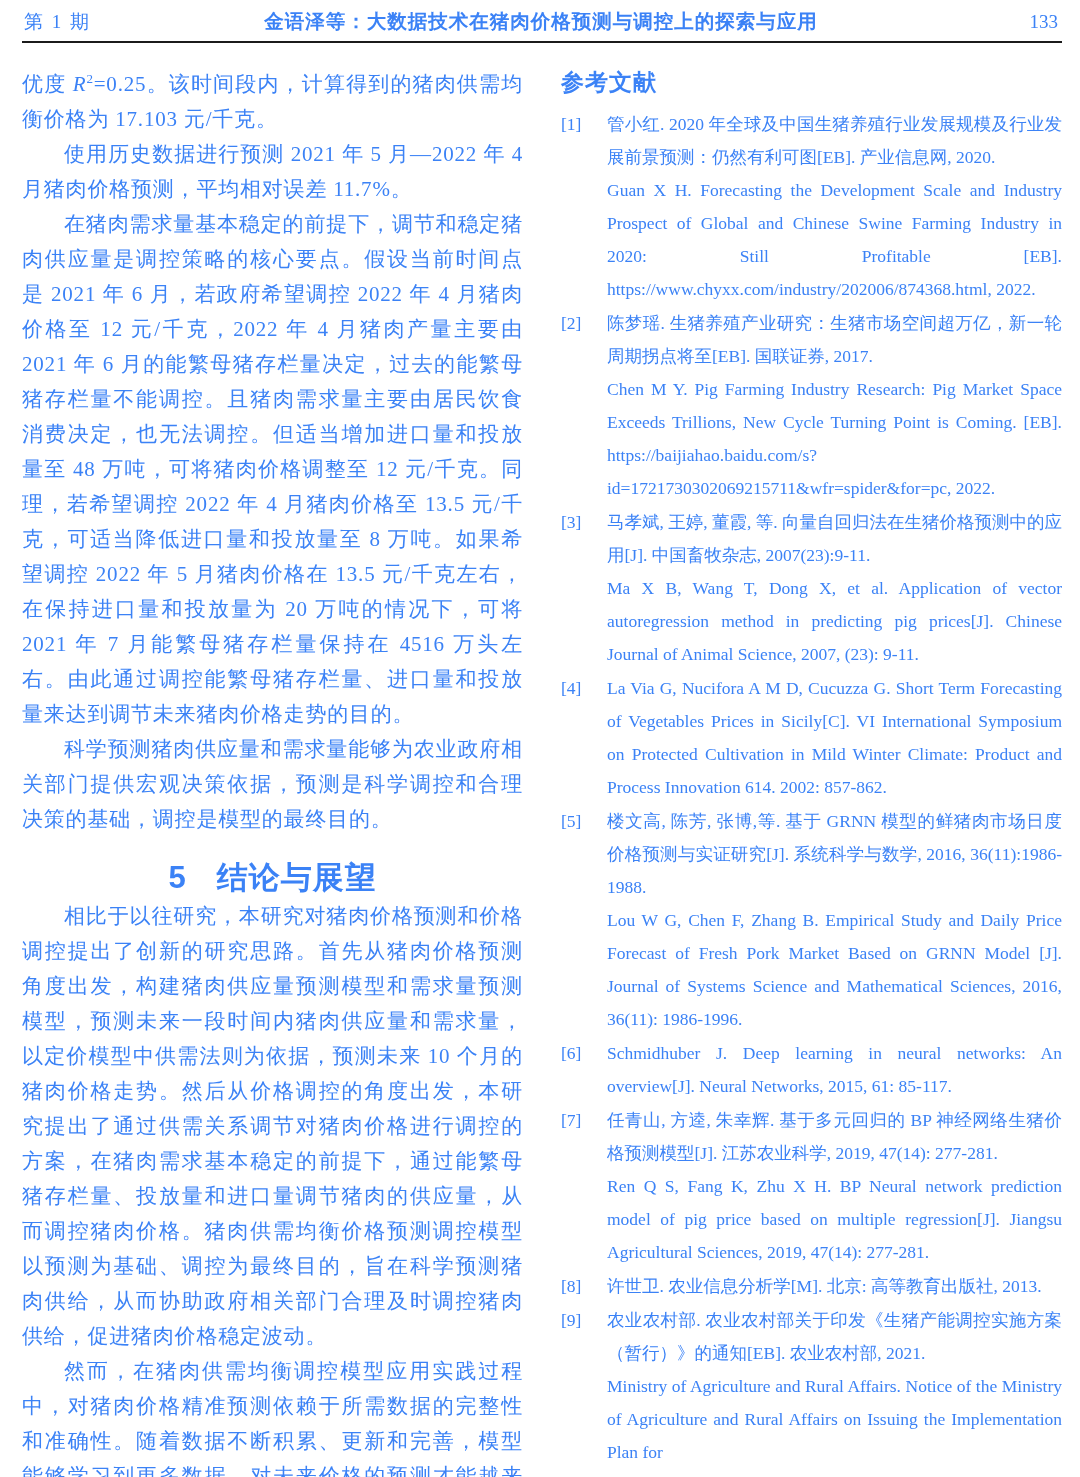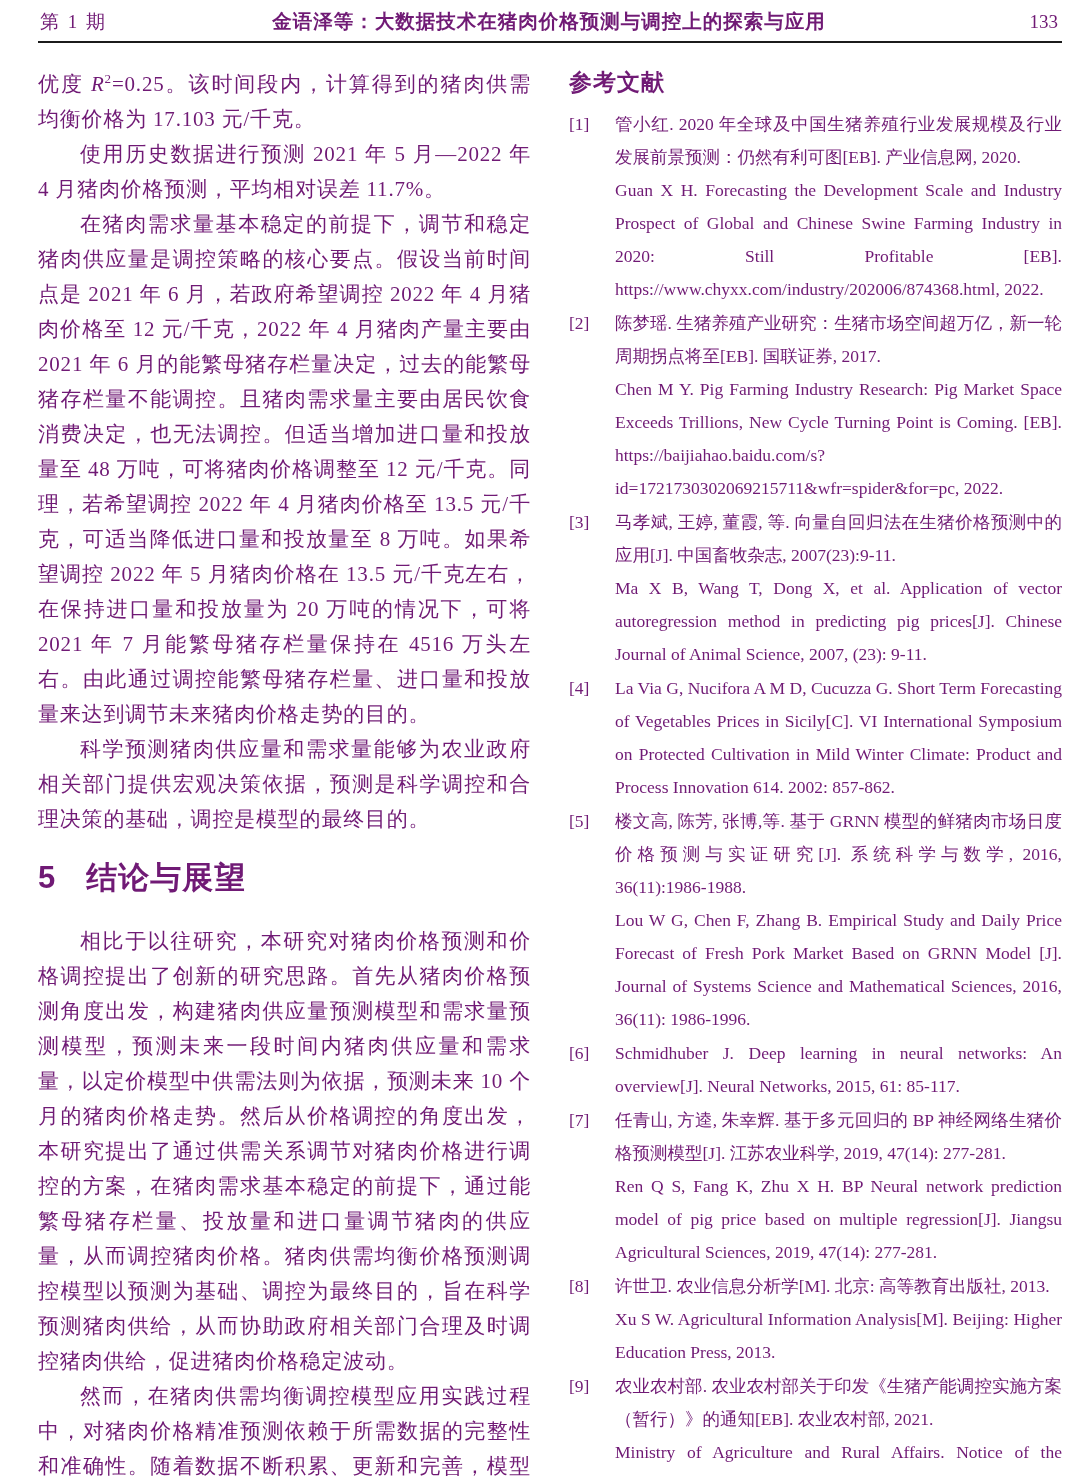--- a/index.html
+++ b/index.html
@@ -5,25 +5,25 @@
   html, body {
     margin: 0;
     padding: 0;
     background: #f3f3f1;
   }
   .page {
     position: relative;
     width: 1080px;
     height: 1477px;
     background: #ffffff;
-    color: #701a75;
+    color: #3b82f6;
     font-family: "Liberation Serif", "DejaVu Serif", serif;
     overflow: hidden;
     box-sizing: border-box;
-    padding: 6px 18px 0 38px;
+    padding: 6px 18px 0 22px;
   }
   
   .running-head {
     display: flex;
     align-items: baseline;
     font-size: 19px;
     padding: 2px 4px 5px 2px;
   }
   .head-issue { width: 150px; letter-spacing: 2px; }
   .head-title {
@@ -53,22 +53,23 @@
     letter-spacing: 0.8px;
   }
   .body-par.no-indent { text-indent: 0; }
   .var { font-style: italic; font-family: "Liberation Serif", serif; }
   sup.exp { font-size: 0.62em; line-height: 0; vertical-align: super; }
   
   .section-heading {
     font-family: "Liberation Sans", "DejaVu Sans", sans-serif;
     font-weight: 700;
     font-size: 31px;
-    margin: 20px 0 25px 0;
+    margin: 20px 0 0 0;
     letter-spacing: 1px;
+    text-align: center;
   }
   .section-heading .sec-num { margin-right: 30px; }
   
   .refs-heading {
     font-family: Liberation Mono, monospace;
     font-weight: 700;
     font-size: 23px;
     margin: 0 0 10px 0;
     letter-spacing: 1px;
   }
@@ -169,21 +170,20 @@
         <div class="ref-body">
           <div class="ref-zh">任青山, 方逵, 朱幸辉. 基于多元回归的 BP 神经网络生猪价格预测模型[J]. 江苏农业科学, 2019, 47(14): 277-281.</div>
           <div class="ref-en">Ren Q S, Fang K, Zhu X H. BP Neural network prediction model of pig price based on multiple regression[J]. Jiangsu Agricultural Sciences, 2019, 47(14): 277-281.</div>
         </div>
       </div>
 
       <div class="ref-item">
         <span class="ref-num">[8]</span>
         <div class="ref-body">
           <div class="ref-zh">许世卫. 农业信息分析学[M]. 北京: 高等教育出版社, 2013.</div>
-          <div class="ref-en">Xu S W. Agricultural Information Analysis[M]. Beijing: Higher Education Press, 2013.</div>
         </div>
       </div>
 
       <div class="ref-item">
         <span class="ref-num">[9]</span>
         <div class="ref-body">
           <div class="ref-zh">农业农村部. 农业农村部关于印发《生猪产能调控实施方案（暂行）》的通知[EB]. 农业农村部, 2021.</div>
           <div class="ref-en">Ministry of Agriculture and Rural Affairs. Notice of the Ministry of Agriculture and Rural Affairs on Issuing the Implementation Plan for</div>
         </div>
       </div>

